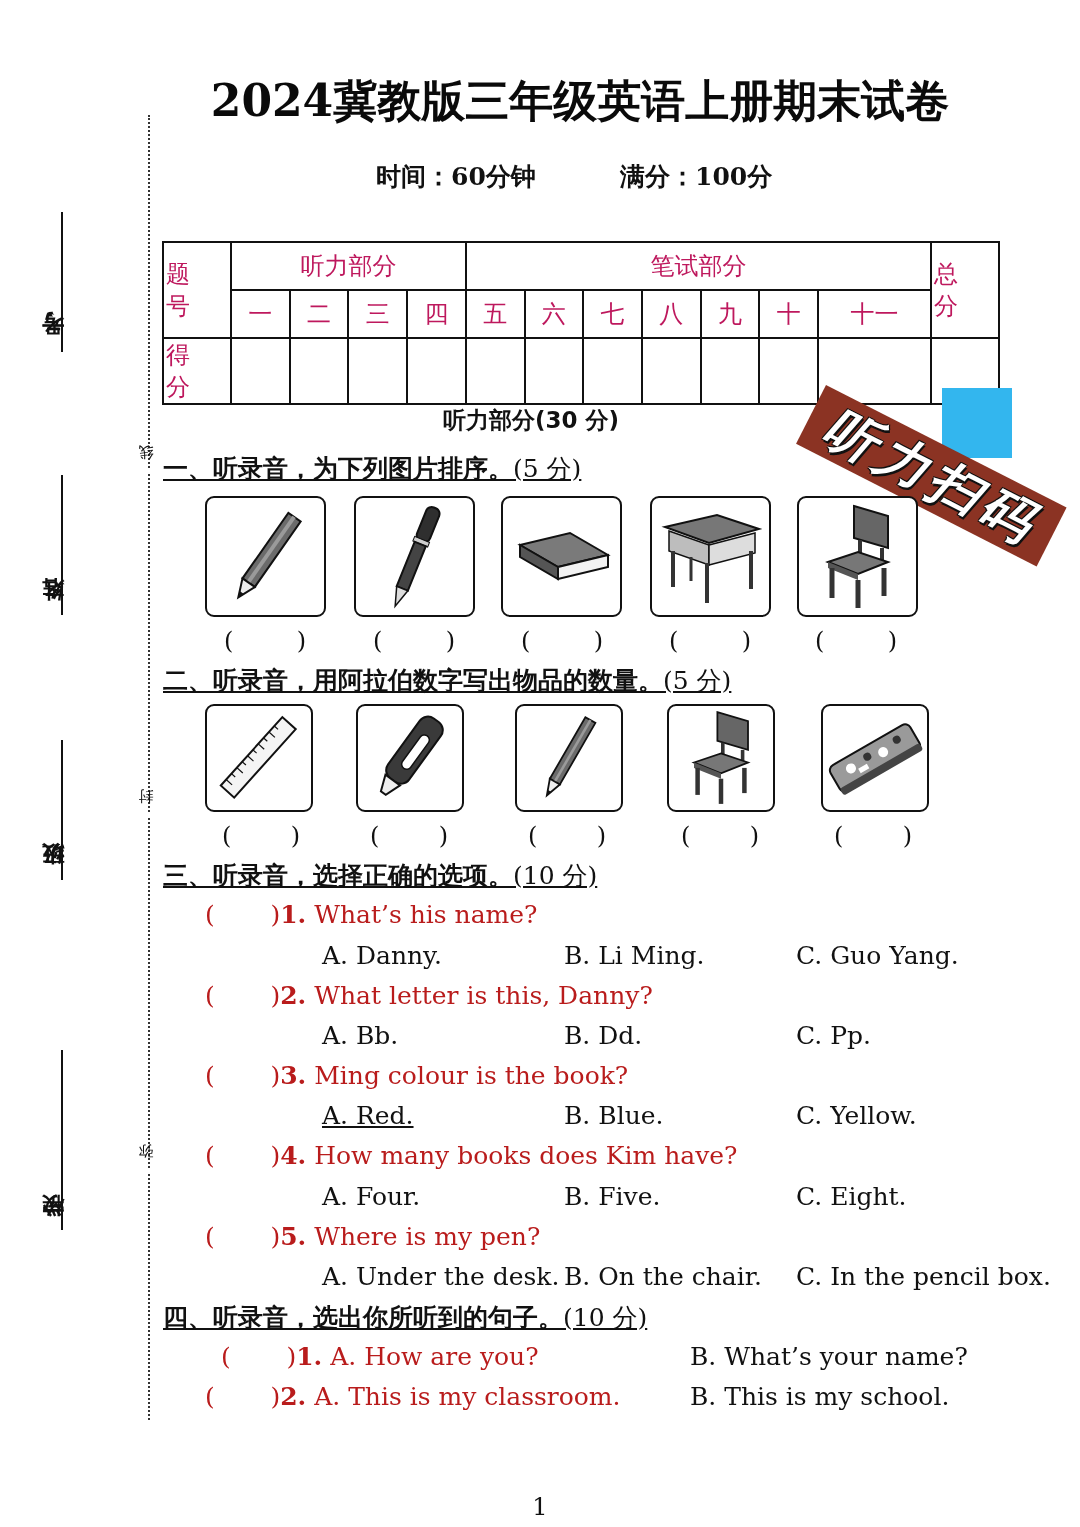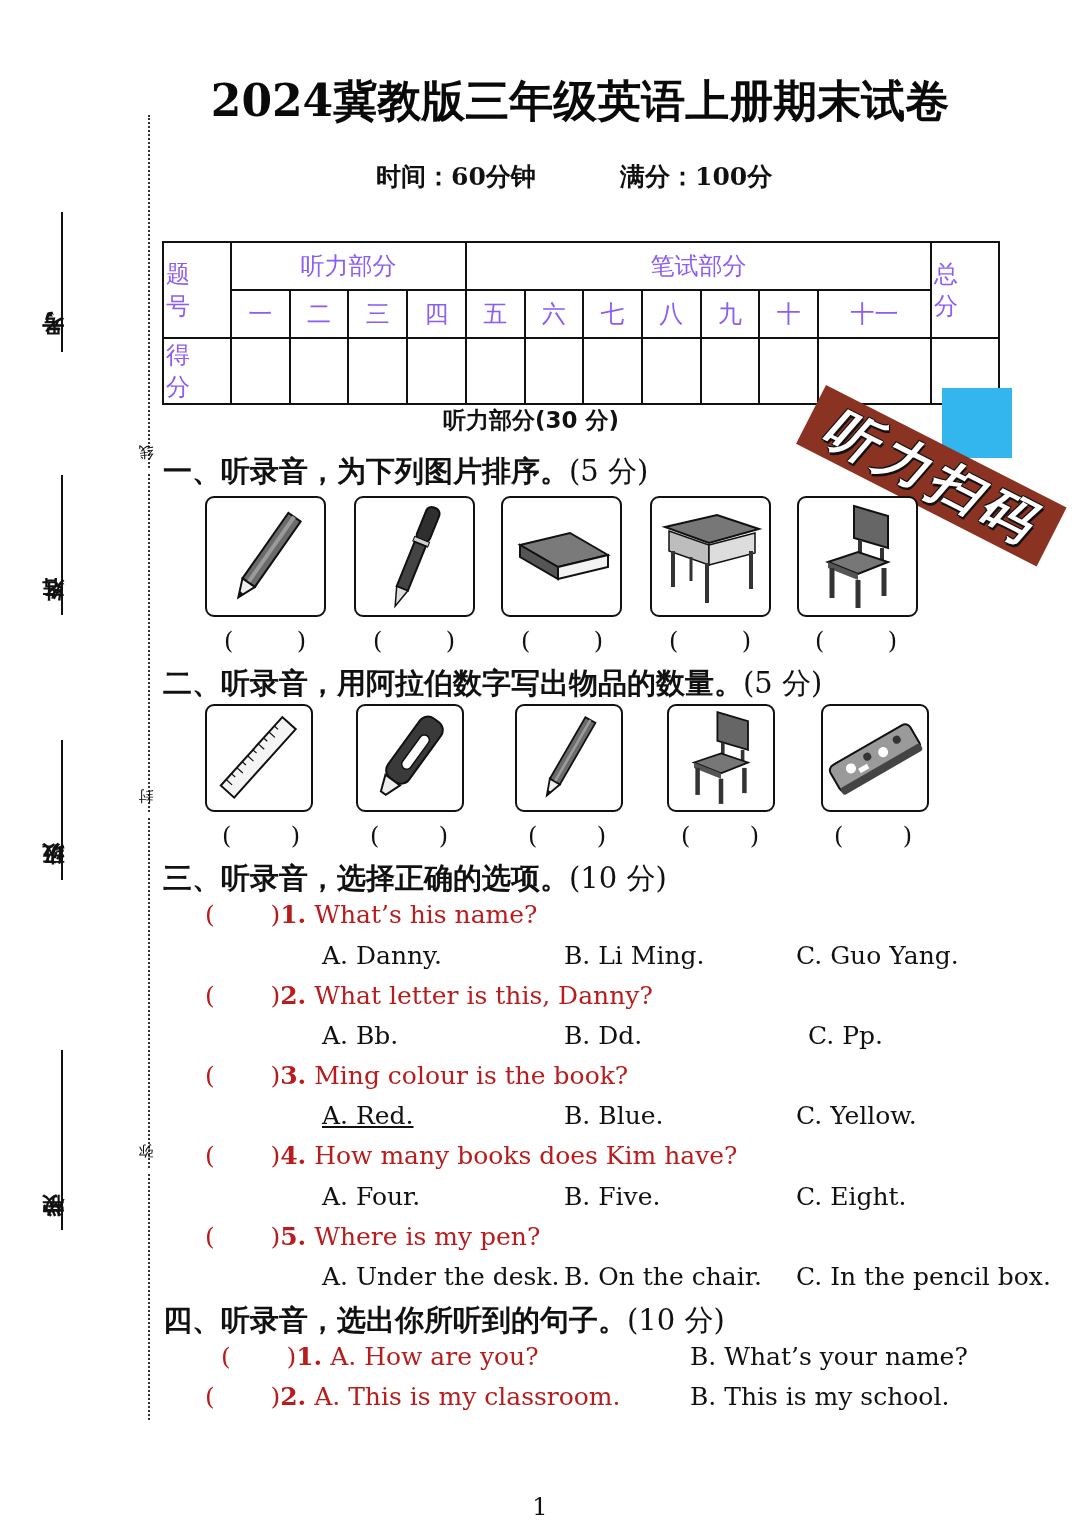--- a/index.html
+++ b/index.html
@@ -7,30 +7,30 @@
   .abs { position: absolute; }
   .title { left: 0; width: 1160px; top: 72px; text-align: center; font-family: "DejaVu Serif", serif; font-weight: 900; font-size: 44px; letter-spacing: 0px; color: #0a0a0a; }
   .meta { top: 160px; font-family: "DejaVu Serif", serif; font-weight: bold; font-size: 25px; }
   
   .margin-label { writing-mode: vertical-rl; transform: rotate(180deg); font-family: "DejaVu Sans", sans-serif; font-weight: bold; font-size: 22px; left: 38px; }
   .margin-line { width: 2px; background: #111; left: 61px; }
   .dotline { left: 148px; width: 0; border-left: 2px dotted #333; }
   .seal { left: 137px; font-size: 15px; font-family: "DejaVu Sans", sans-serif; background: #fff; writing-mode: vertical-rl; transform: rotate(180deg); padding: 2px 0; }
   
   table.score { position: absolute; left: 162px; top: 241px; width: 838px; border-collapse: collapse; font-family: "DejaVu Sans", sans-serif; font-size: 24px; font-weight: 300; }
-  table.score td { border: 2px solid #111; text-align: center; padding: 0; color: #8b5cf6; }
+  table.score td { border: 2px solid #111; text-align: center; padding: 0; color: #be185d; }
   table.score tr.r1 td { height: 46px; }
   table.score tr.r2 td { height: 46px; }
   table.score tr.r3 td { height: 46px; }
   .lbl-left { text-align: left !important; padding-left: 2px !important; letter-spacing: 6px; }
   
   .stamp { left: 826px; top: 385px; width: 270px; height: 66px; background: #8b3323; transform: rotate(27deg); transform-origin: 0 0; color: #fff; font-weight: bold; font-size: 52px; font-family: "DejaVu Sans", sans-serif; letter-spacing: 6px; line-height: 66px; text-align: center; font-style: italic; text-shadow: 2px 2px 0 #111, -1px -1px 0 #111, 1px -1px 0 #111, -1px 1px 0 #111; }
   .qr { left: 942px; top: 388px; width: 70px; height: 70px; background: #33b6ee; }
   .qr-caption { left: 940px; top: 462px; font-size: 12px; }
-  .section-head { font-family: "DejaVu Sans", sans-serif; font-size: 29px; font-weight: bold; color: #111; }
+  .section-head { font-family: "DejaVu Sans", sans-serif; font-size: 25px; font-weight: bold; color: #111; text-decoration: underline; }
   .section-head .pts { font-family: "DejaVu Serif", serif; font-weight: normal; }
   .listening-head { left: 443px; top: 405px; font-size: 23px; font-weight: bold; }
   .pic-box { border: 2.5px solid #111; border-radius: 9px; background: #fff; box-sizing: border-box; display: flex; align-items: center; justify-content: center; }
   .paren { font-family: "DejaVu Serif", serif; font-size: 24px; display: flex; justify-content: space-between; }
   .q { font-family: "DejaVu Serif", serif; font-size: 25px; color: #b91c1c; white-space: nowrap; }
   .q b { font-weight: bold; }
   .opt { font-family: "DejaVu Serif", serif; font-size: 25px; white-space: nowrap; }
   .page-no { left: 0; width: 1080px; text-align: center; top: 1493px; font-family: "DejaVu Serif", serif; font-size: 24px; }
 </style>
 </head>
@@ -275,21 +275,21 @@
 </div>
 <div class="abs opt" style="left:322px;top:941px;">A. Danny.</div>
 <div class="abs opt" style="left:564px;top:941px;">B. Li Ming.</div>
 <div class="abs opt" style="left:796px;top:941px;">C. Guo Yang.</div>
 
 <div class="abs q" style="left:205px;top:981px;">
   <span>(&nbsp;&nbsp;&nbsp;&nbsp;&nbsp;&nbsp;&nbsp;)</span><b>2.</b> <span>What letter is this, Danny?</span>
 </div>
 <div class="abs opt" style="left:322px;top:1021px;">A. Bb.</div>
 <div class="abs opt" style="left:564px;top:1021px;">B. Dd.</div>
-<div class="abs opt" style="left:796px;top:1021px;margin-left:12px;">C. Pp.</div>
+<div class="abs opt" style="left:796px;top:1021px;">C. Pp.</div>
 
 <div class="abs q" style="left:205px;top:1061px;">
   <span>(&nbsp;&nbsp;&nbsp;&nbsp;&nbsp;&nbsp;&nbsp;)</span><b>3.</b> <span>Ming colour is the book?</span>
 </div>
 <div class="abs opt" style="left:322px;top:1101px;text-decoration:underline;">A. Red.</div>
 <div class="abs opt" style="left:564px;top:1101px;">B. Blue.</div>
 <div class="abs opt" style="left:796px;top:1101px;">C. Yellow.</div>
 
 <div class="abs q" style="left:205px;top:1141px;">
   <span>(&nbsp;&nbsp;&nbsp;&nbsp;&nbsp;&nbsp;&nbsp;)</span><b>4.</b> <span>How many books does Kim have?</span>

